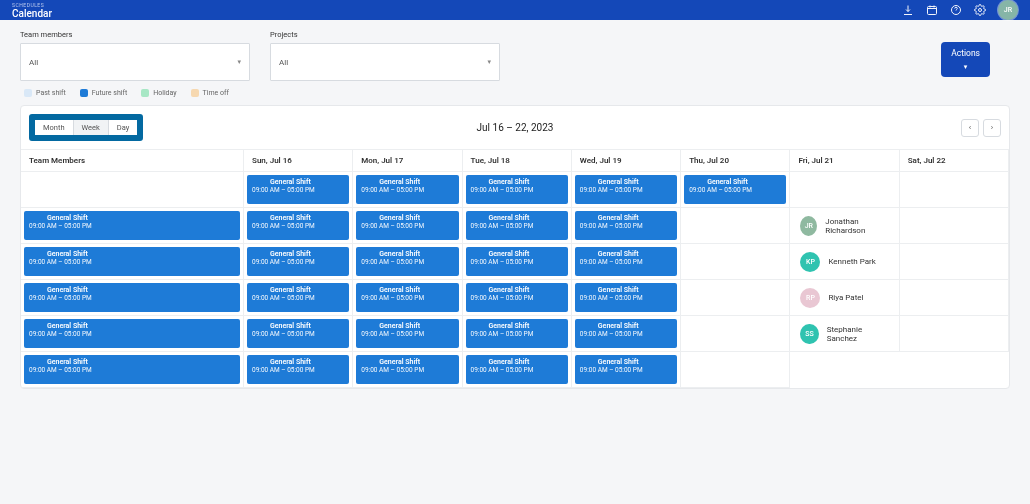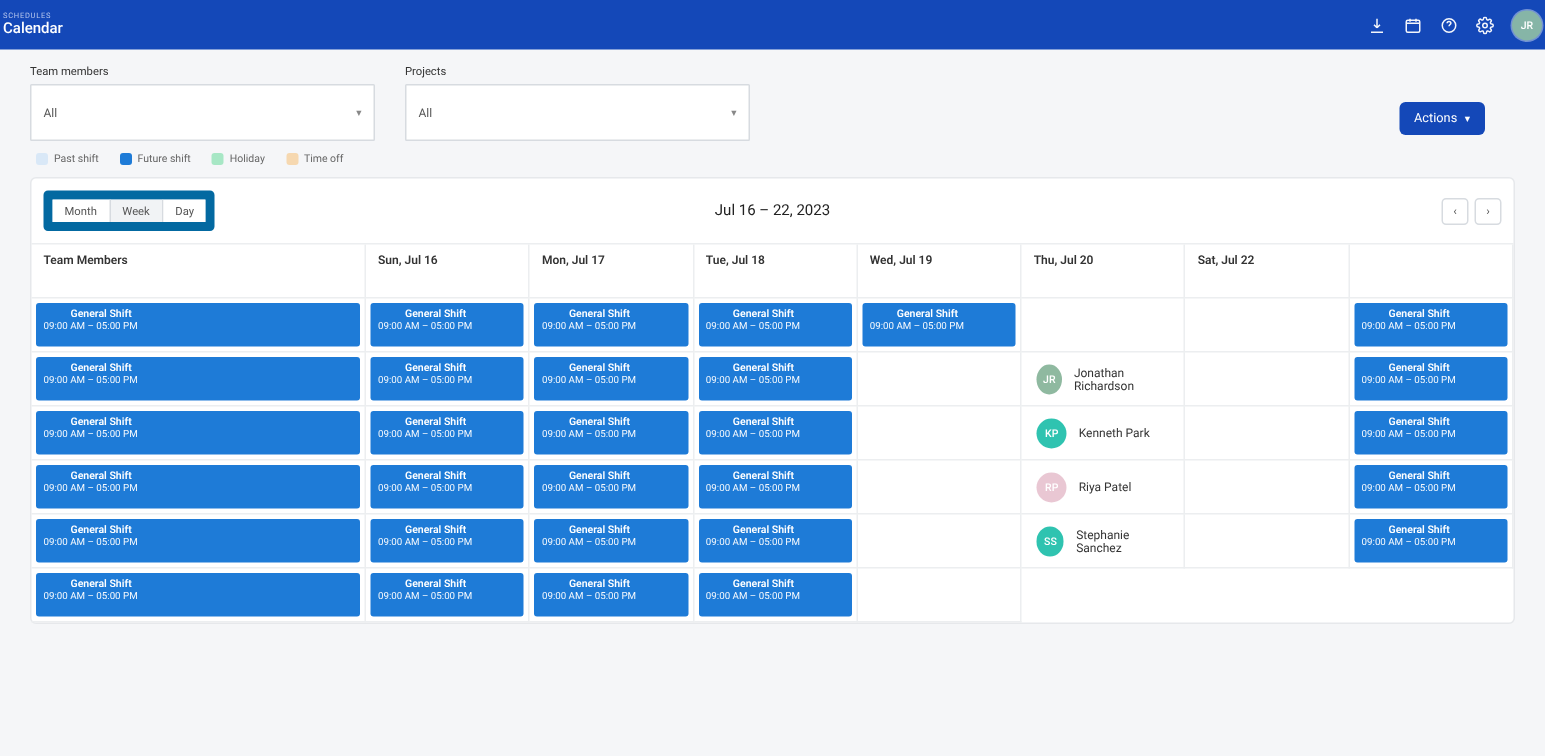--- a/index.html
+++ b/index.html
@@ -1,19 +1,19 @@
 <!DOCTYPE html>
 <html><head>
 <meta charset="utf-8">
 <style>
   * { box-sizing: border-box; margin: 0; padding: 0; font-family: -apple-system, BlinkMacSystemFont, "Segoe UI", Roboto, Arial, sans-serif; }
   body { background: #f5f6f8; font-size: 9px; color: #333; }
 
   
-  .topbar { background: #1448b8; height: 33px; display: flex; align-items: center; justify-content: space-between; padding: 0 2px; color: #fff; }
+  .topbar { background: #1448b8; height: 20px; display: flex; align-items: center; justify-content: space-between; padding: 0 12px; color: #fff; }
   .topbar-left { display: flex; flex-direction: column; justify-content: center; }
   .crumb { font-size: 5px; letter-spacing: 0.5px; color: #b9c9ee; }
   .page-title { font-size: 10px; font-weight: 500; }
   .topbar-right { display: flex; align-items: center; gap: 12px; }
   .topbar-icon { width: 12px; height: 12px; color: #fff; opacity: 0.95; cursor: pointer; display:flex; align-items:center; justify-content:center;}
   .topbar-icon svg { width: 12px; height: 12px; stroke: #fff; }
   .avatar-top { width: 20px; height: 20px; border-radius: 50%; background: #86b5a7; display:flex; align-items:center; justify-content:center; font-size:7px; font-weight:500; box-shadow: 0 0 0 1px rgba(255,255,255,0.4);cursor:pointer;}
 
   
   .filters { display:flex; gap: 20px; padding: 10px 20px 6px 20px; }
@@ -47,21 +47,21 @@
   .namecell { border-bottom:1px solid #eceef0; border-right:1px solid #eceef0; display:flex; align-items:center; gap:8px; padding:6px 10px; height:36px;}
   .namecell .av { width:20px; height:20px; border-radius:50%; display:flex;align-items:center;justify-content:center; font-size:7px; font-weight:500; color:#fff;}
   .namecell .nm { font-size:8px; color:#333;}
   .daycell { border-bottom:1px solid #eceef0; border-right:1px solid #eceef0; padding:3px; height:36px;}
   .shift { background:#1e7bd7; color:#fff; border-radius:2px; height:100%; padding:3px 5px; cursor:pointer;}
   .shift .t1 { font-size:7px; font-weight:600;margin-left:18px; }
   .shift .t2 { font-size:6.5px; opacity:0.95; }
 
   
   .actions-row { display:flex; justify-content:flex-end; padding: 8px 20px 10px 20px; }
-  .actions-btn { background:#1448b8; color:#fff; border:none; border-radius:4px; padding:6px 10px; font-size:8.5px; display:flex; align-items:center; gap:5px; cursor:pointer;}
+  .actions-btn { background:#1448b8; color:#fff; border:none; border-radius:4px; padding:6px 10px; font-size:8.5px; display:flex; align-items:center; gap:5px; cursor:pointer;flex-direction:column;}
   .actions-btn .chev { font-size:7px; }
   
   .filters-wrap { display:flex; justify-content:space-between; align-items:flex-end; padding-right:20px;}
 </style>
 </head>
 <body>
 
 <div class="topbar">
   <div class="topbar-left">
     <div class="crumb">SCHEDULES</div>
@@ -152,20 +152,21 @@
       <div class="navbtn">›</div>
     </div>
   </div>
   <div class="grid" id="grid">
       <div class="hcell first">Team Members</div>
       <div class="hcell">Sun, Jul 16</div>
       <div class="hcell">Mon, Jul 17</div>
       <div class="hcell">Tue, Jul 18</div>
       <div class="hcell">Wed, Jul 19</div>
       <div class="hcell">Thu, Jul 20</div>
+      <div class="hcell">Fri, Jul 21</div>
       <div class="hcell">Sat, Jul 22</div>
       <div class="daycell"></div>
       <div class="daycell">
         <div class="shift">
           <div class="t1">General Shift</div>
           <div class="t2">09:00 AM – 05:00 PM</div>
         </div>
       </div>
       <div class="daycell">
         <div class="shift">

